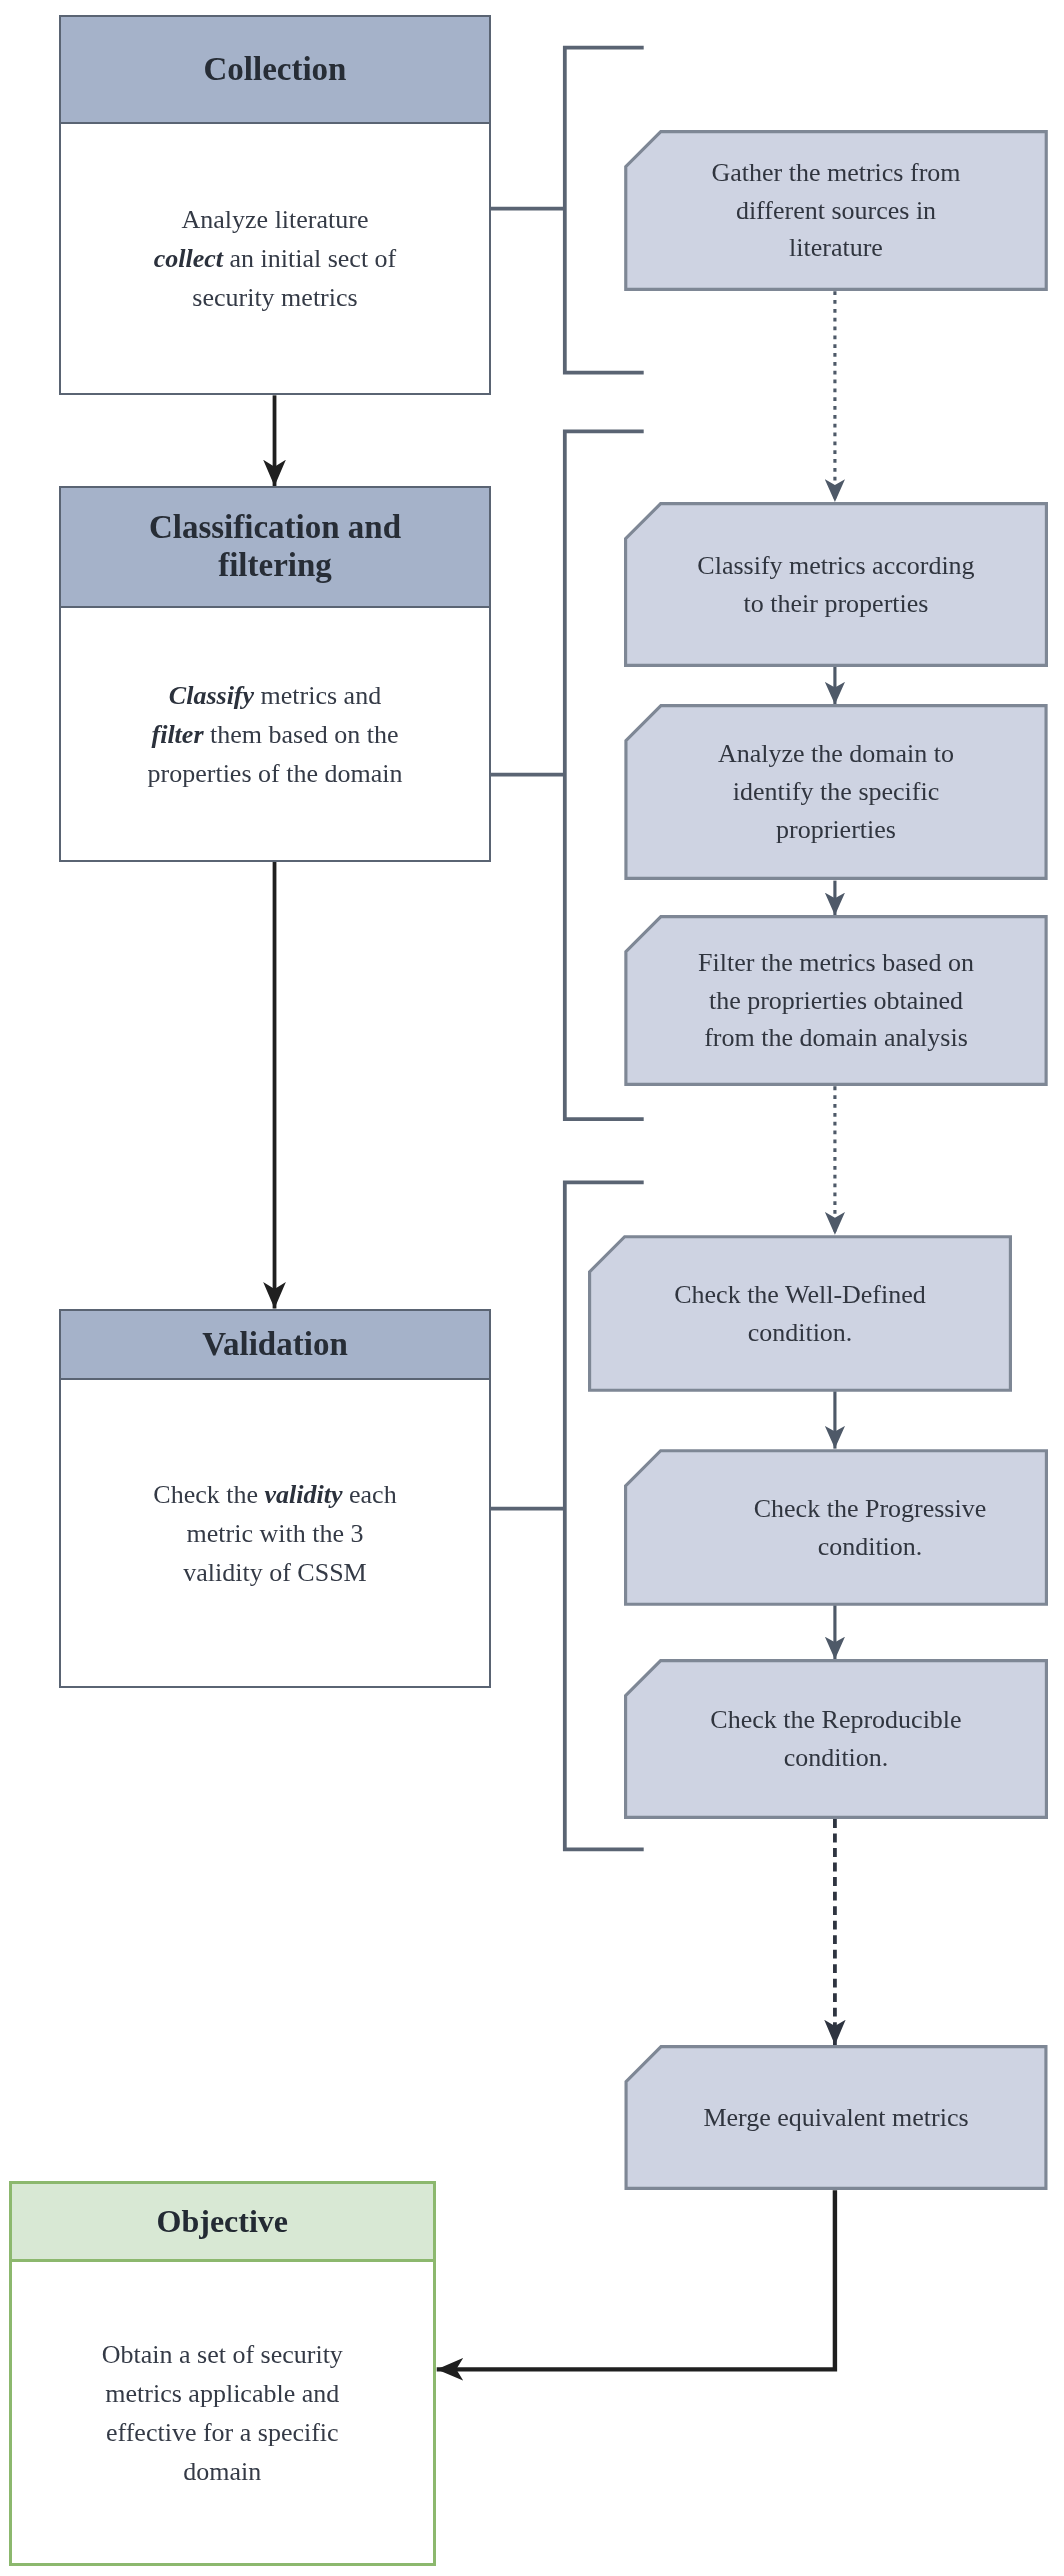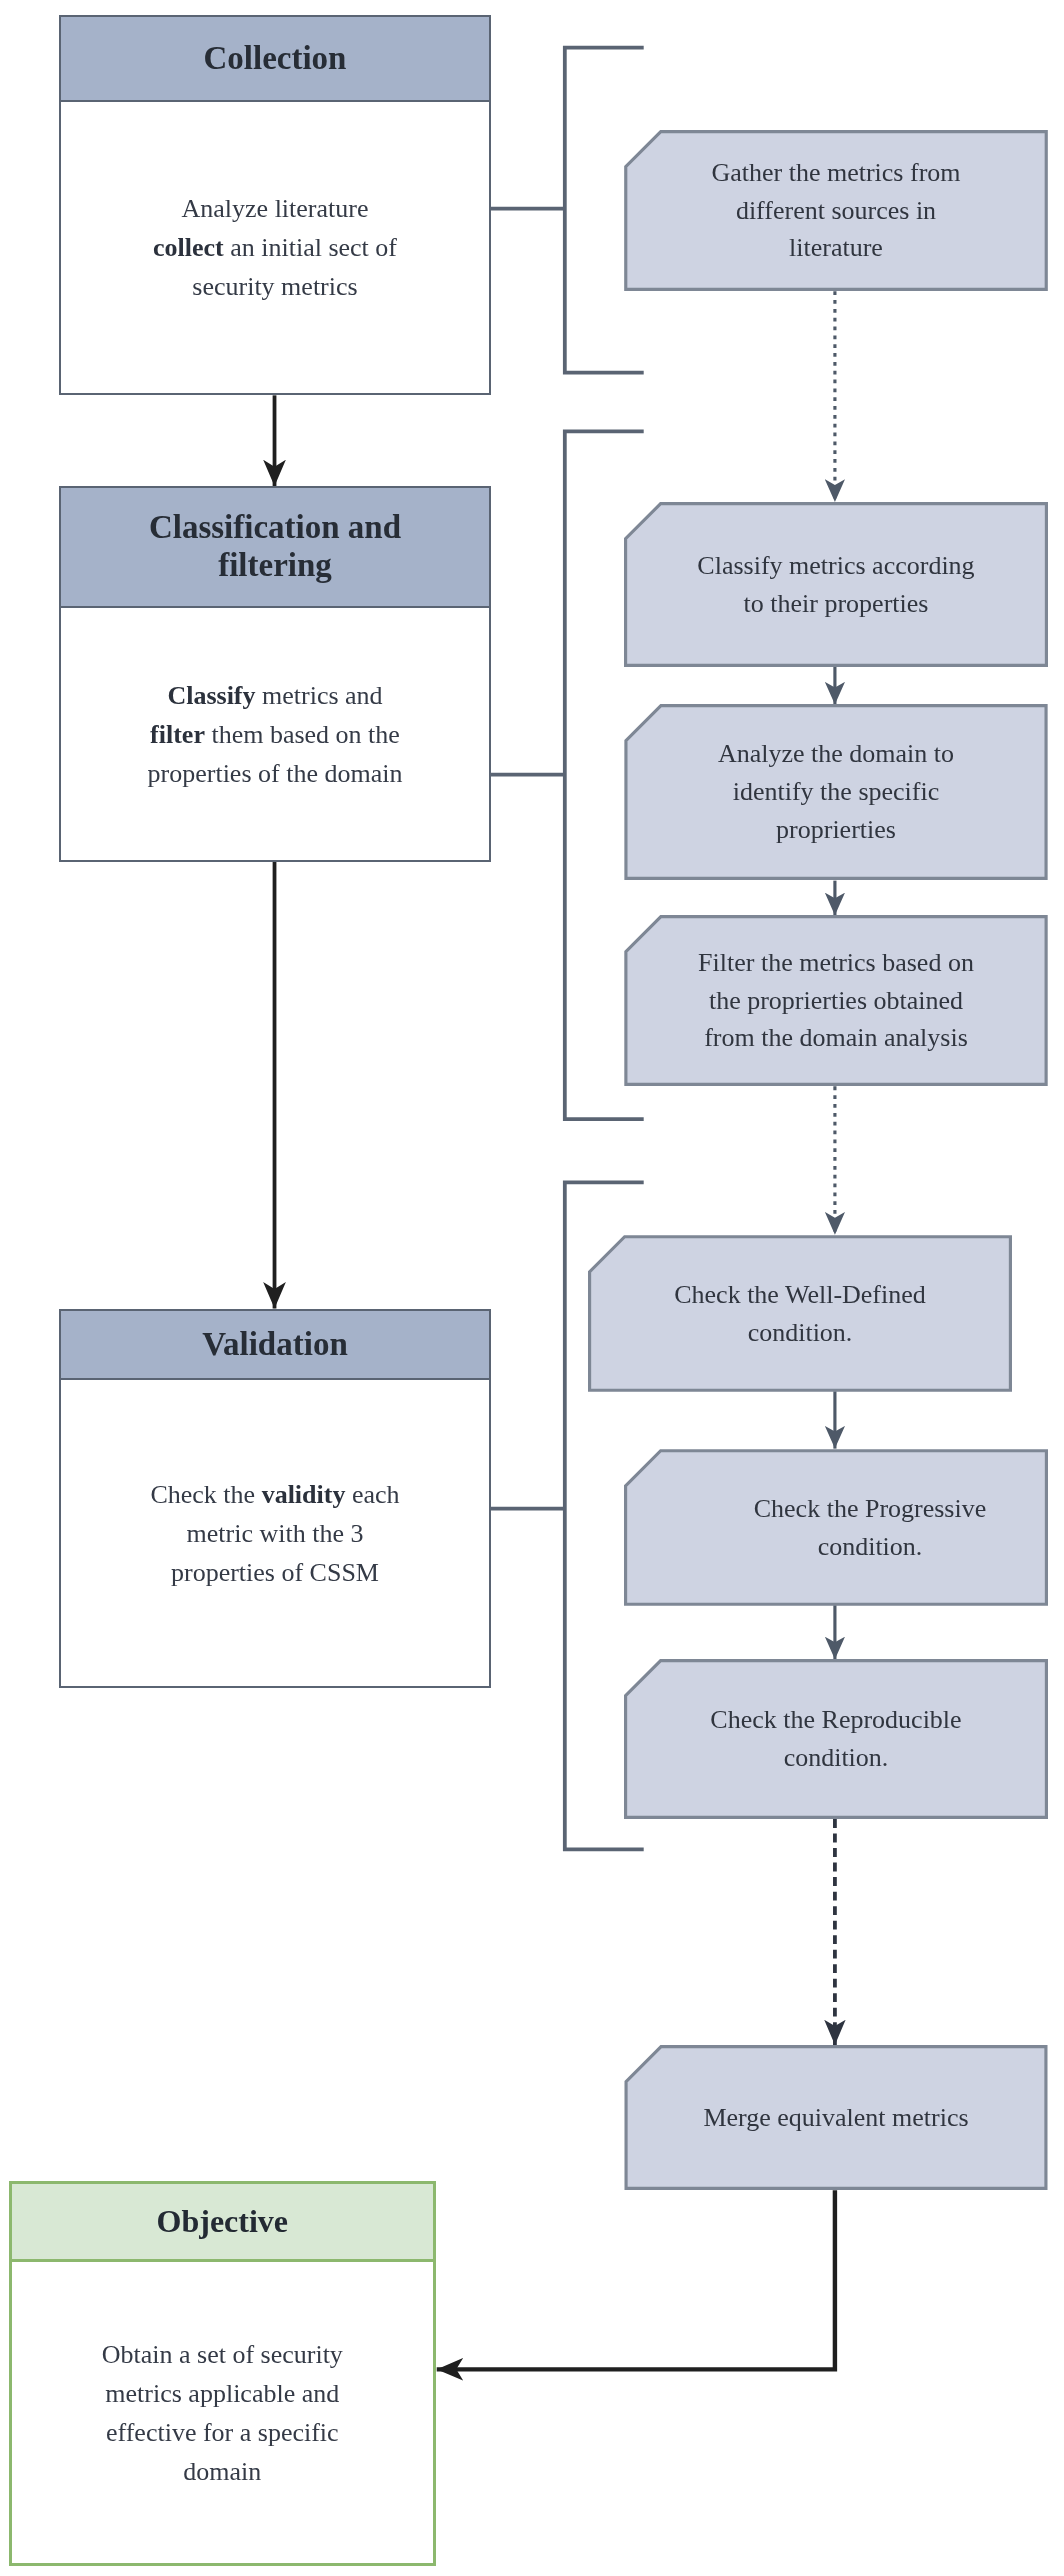--- a/index.html
+++ b/index.html
@@ -26,21 +26,21 @@
     font-weight:bold;font-size:33px;color:#272d36;
     text-align:center;line-height:1.15;
     flex:0 0 auto;box-sizing:border-box;
   }
   .lbody{
     flex:1 1 auto;
     display:flex;align-items:center;justify-content:center;
     font-size:26px;color:#343a46;line-height:1.5;
     text-align:center;padding:0 25px;
   }
-  .lbody b{color:#2b313c;}
+  .lbody b{color:#2b313c;font-style:italic;}
   
   .obox{
     position:absolute;z-index:1;
     background:#ffffff;
     border:3.8px solid #8cb86e;
     box-sizing:border-box;
     display:flex;flex-direction:column;
   }
   .ohead{
     background:#d8e8d4;
@@ -96,21 +96,21 @@
     <line x1="1323" y1="1395" x2="1323" y2="1450" stroke="#4e5968" stroke-width="5" marker-end="url(#mSlate)"></line>
     <line x1="1323" y1="1721" x2="1323" y2="1956" stroke="#4e5968" stroke-width="5" stroke-dasharray="6 8" marker-end="url(#mSlate)"></line>
     <line x1="1323" y1="2204" x2="1323" y2="2295" stroke="#4e5968" stroke-width="5" marker-end="url(#mSlate)"></line>
     <line x1="1323" y1="2543" x2="1323" y2="2629" stroke="#4e5968" stroke-width="5" marker-end="url(#mSlate)"></line>
     <line x1="1323" y1="2882" x2="1323" y2="3240" stroke="#2e3440" stroke-width="6" stroke-dasharray="14 9" marker-end="url(#mDark)"></line>
 
     <path d="M1323 3470 V3754 H692" fill="none" stroke="#1f1f1f" stroke-width="7" marker-end="url(#mBlack)"></path>
   </svg>
 
   <div class="lbox" style="left:59px;top:15px;width:432px;height:380px">
-    <div class="lhead" style="height:85px">
+    <div class="lhead" style="height:107px">
       <span>Collection</span>
     </div>
     <div class="lbody">
       <p style="margin:0"><span>Analyze literature</span><br><b>collect</b><span> an initial sect of</span><br><span>security metrics</span></p>
     </div>
   </div>
 
   <div class="lbox" style="left:59px;top:486px;width:432px;height:376px">
     <div class="lhead" style="height:120px">
       <span style="display:block;width:278px">Classification and filtering</span>
@@ -118,21 +118,21 @@
     <div class="lbody">
       <p style="margin:0"><b>Classify</b><span> metrics and</span><br><b>filter</b><span> them based on the</span><br><span>properties of the domain</span></p>
     </div>
   </div>
 
   <div class="lbox" style="left:59px;top:1309px;width:432px;height:379px">
     <div class="lhead" style="height:69px">
       <span>Validation</span>
     </div>
     <div class="lbody">
-      <p style="margin:0"><span>Check the </span><b>validity</b><span> each</span><br><span>metric with the 3</span><br><span>properties of CSSM</span></p>
+      <p style="margin:0"><span>Check the </span><b>validity</b><span> each</span><br><span>metric with the 3</span><br><span>validity of CSSM</span></p>
     </div>
   </div>
 
   <div class="obox" style="left:8.8px;top:2181px;width:427px;height:385px">
     <div class="ohead" style="height:78px">
       <span>Objective</span>
     </div>
     <div class="obody">
       <p style="margin:0"><span>Obtain a set of security</span><br><span>metrics applicable and</span><br><span>effective for a specific</span><br><span>domain</span></p>
     </div>

